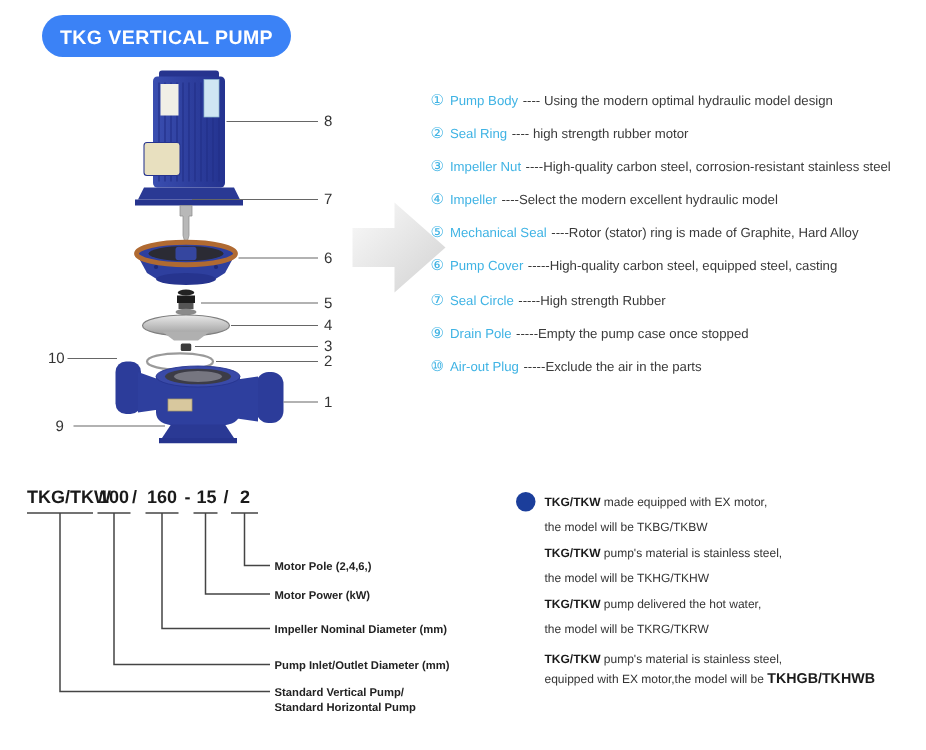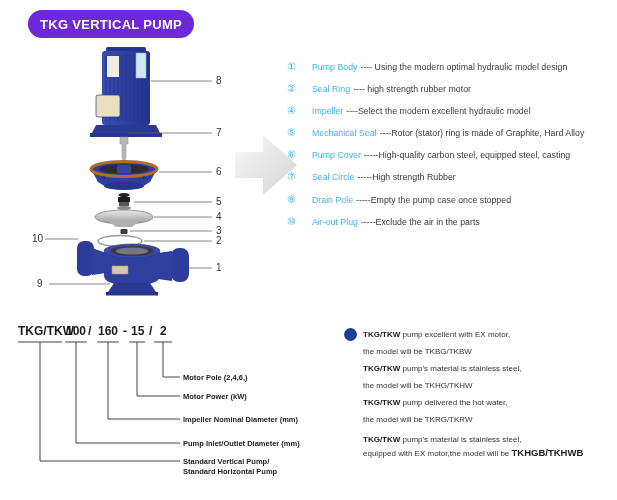--- a/index.html
+++ b/index.html
@@ -3,30 +3,30 @@
 <meta charset="utf-8">
 <style>
   html,body{margin:0;padding:0;}
   body{
     width:617px;height:500px;position:relative;background:#ffffff;
     font-family:"Liberation Sans", sans-serif;color:#333;overflow:hidden;
   }
   
   .banner{
     position:absolute;left:28px;top:10px;width:166px;height:28px;
-    background:#6d28d9;border-radius:14px;display:flex;align-items:center;justify-content:center;
+    background:#3b82f6;border-radius:14px;display:flex;align-items:center;justify-content:center;
   }
   .banner-title{color:#ffffff;font-weight:700;font-size:13px;letter-spacing:.3px;}
   
   .diagram-svg{position:absolute;left:20px;top:45px;}
   
   .parts{position:absolute;left:287px;top:56px;width:330px;}
   .part-row{height:22.1px;line-height:22.1px;white-space:nowrap;font-size:8.8px;}
   .pnum{color:#3fb3e4;font-size:10px;}
-  .pname{color:#3fb3e4;margin-left:16px;}
+  .pname{color:#3fb3e4;margin-left:4px;}
   .pdesc{color:#3a3a3a;margin-left:3px;}
   
   .model-svg{position:absolute;left:10px;top:315px;}
   .mseg{font:700 12px "Liberation Sans", sans-serif;fill:#1a1a1a;}
   .mlabel{font:600 7.5px "Liberation Sans", sans-serif;fill:#222;}
   .callout-num{font:10px "Liberation Sans", sans-serif;fill:#333;}
   
   .notes{position:absolute;left:337px;top:326px;width:278px;padding-left:26px;box-sizing:border-box;font-size:8px;color:#333;}
   .bullet{position:absolute;left:7px;top:2px;width:13px;height:13px;border-radius:50%;background:#1b3e9b;}
   .note-line{line-height:17px;white-space:nowrap;}
@@ -137,20 +137,21 @@
     <text x="196" y="199">2</text>
     <text x="196" y="226">1</text>
     <text x="12" y="197">10</text>
     <text x="17" y="242">9</text>
   </g>
 </svg>
 
 <div class="parts">
   <div class="part-row"><span class="pnum">①</span><span class="pname">Pump Body</span><span class="pdesc">---- Using the modern optimal hydraulic model design</span></div>
   <div class="part-row"><span class="pnum">②</span><span class="pname">Seal Ring</span><span class="pdesc">---- high strength rubber motor</span></div>
+  <div class="part-row"><span class="pnum">③</span><span class="pname">Impeller Nut</span><span class="pdesc">----High-quality carbon steel, corrosion-resistant stainless steel</span></div>
   <div class="part-row"><span class="pnum">④</span><span class="pname">Impeller</span><span class="pdesc">----Select the modern excellent hydraulic model</span></div>
   <div class="part-row"><span class="pnum">⑤</span><span class="pname">Mechanical Seal</span><span class="pdesc">----Rotor (stator) ring is made of Graphite, Hard Alloy</span></div>
   <div class="part-row"><span class="pnum">⑥</span><span class="pname">Pump Cover</span><span class="pdesc">-----High-quality carbon steel, equipped steel, casting</span></div>
   <div class="part-row"><span class="pnum">⑦</span><span class="pname">Seal Circle</span><span class="pdesc">-----High strength Rubber</span></div>
   <div class="part-row"><span class="pnum">⑨</span><span class="pname">Drain Pole</span><span class="pdesc">-----Empty the pump case once stopped</span></div>
   <div class="part-row"><span class="pnum">⑩</span><span class="pname">Air-out Plug</span><span class="pdesc">-----Exclude the air in the parts</span></div>
 </div>
 
 <svg class="model-svg" width="305" height="175" viewBox="0 0 305 175">
   <g class="mseg">
@@ -181,21 +182,21 @@
     <text x="173" y="107">Impeller Nominal Diameter (mm)</text>
     <text x="173" y="131">Pump Inlet/Outlet Diameter (mm)</text>
     <text x="173" y="149">Standard Vertical Pump/</text>
     <text x="173" y="159">Standard Horizontal Pump</text>
   </g>
 </svg>
 
 <div class="notes">
   <span class="bullet"></span>
   <div class="note-group">
-    <div class="note-line"><b>TKG/TKW</b><span> pump excellent with EX motor,</span></div>
+    <div class="note-line"><b>TKG/TKW</b><span> made equipped with EX motor,</span></div>
     <div class="note-line">the model will be TKBG/TKBW</div>
   </div>
   <div class="note-group">
     <div class="note-line"><b>TKG/TKW</b><span> pump's material is stainless steel,</span></div>
     <div class="note-line">the model will be TKHG/TKHW</div>
   </div>
   <div class="note-group">
     <div class="note-line"><b>TKG/TKW</b><span> pump delivered the hot water,</span></div>
     <div class="note-line">the model will be TKRG/TKRW</div>
   </div>

